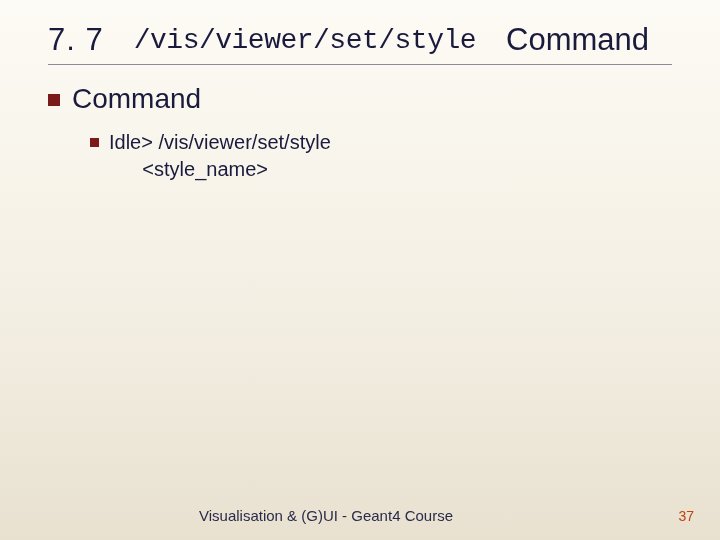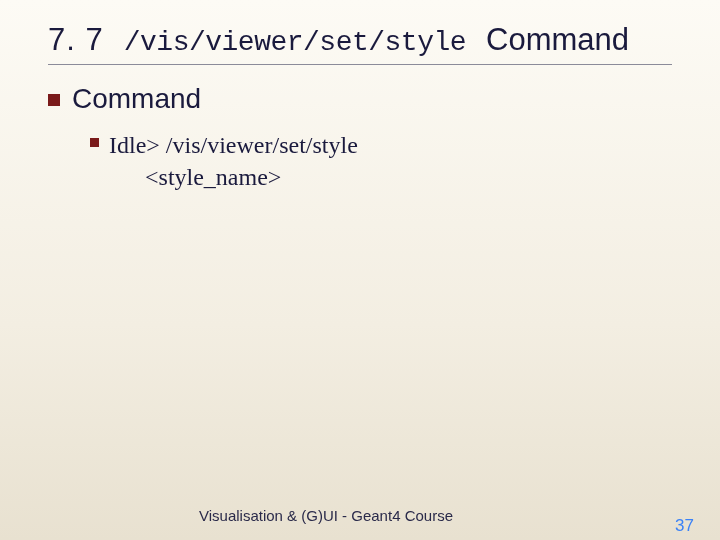--- a/index.html
+++ b/index.html
@@ -15,22 +15,22 @@
   }
   .slide {
     box-sizing: border-box;
     width: 720px;
     height: 540px;
     padding: 22px 48px 0 48px;
     position: relative;
   }
   .title-row {
     display: flex;
-    align-items: flex-end;
-    gap: 20px;
+    align-items: center;
+    gap: 30px;
     flex-wrap: wrap;
     margin-bottom: 4px;
   }
   .title-row .num {
     font-size: 31px;
     letter-spacing: 1px;
   }
   .title-row .cmd {
     font-family: "Courier New", Courier, monospace;
     font-size: 28px;
@@ -62,22 +62,22 @@
     height: 9px;
     flex: 0 0 9px;
     margin-top: 9px;
     margin-right: 10px;
   }
   .lvl1 { margin: 18px 0 0 0; }
   .lvl1 .txt { font-size: 28px; }
 
   .lvl2 { margin: 14px 0 0 42px; }
   .lvl2 .codeblock {
-    font-family: Liberation Serif, serif;
-    font-size: 24px;
+    font-family: Liberation Sans, sans-serif;
+    font-size: 20px;
     line-height: 1.35;
     white-space: pre;
   }
 
   .lvl3 { margin: 22px 0 0 42px; }
   .lvl3 .txt {
     font-size: 24px;
     line-height: 1.45;
     max-width: 560px;
   }
@@ -88,23 +88,23 @@
     left: 0;
     width: 652px;
     display: flex;
     justify-content: center;
     font-size: 15px;
     color: #2a2a4a;
   }
   .pagenum {
     position: absolute;
     right: 26px;
-    bottom: 4px;
-    font-size: 17px;
-    color: #3b82f6;
+    bottom: 16px;
+    font-size: 14px;
+    color: #c2410c;
   }
 </style>
 </head>
 <body>
 
 <div class="slide">
 
   <div class="title-row">
     <span class="num">7. 7</span>
     <span class="cmd">/vis/viewer/set/style</span>

